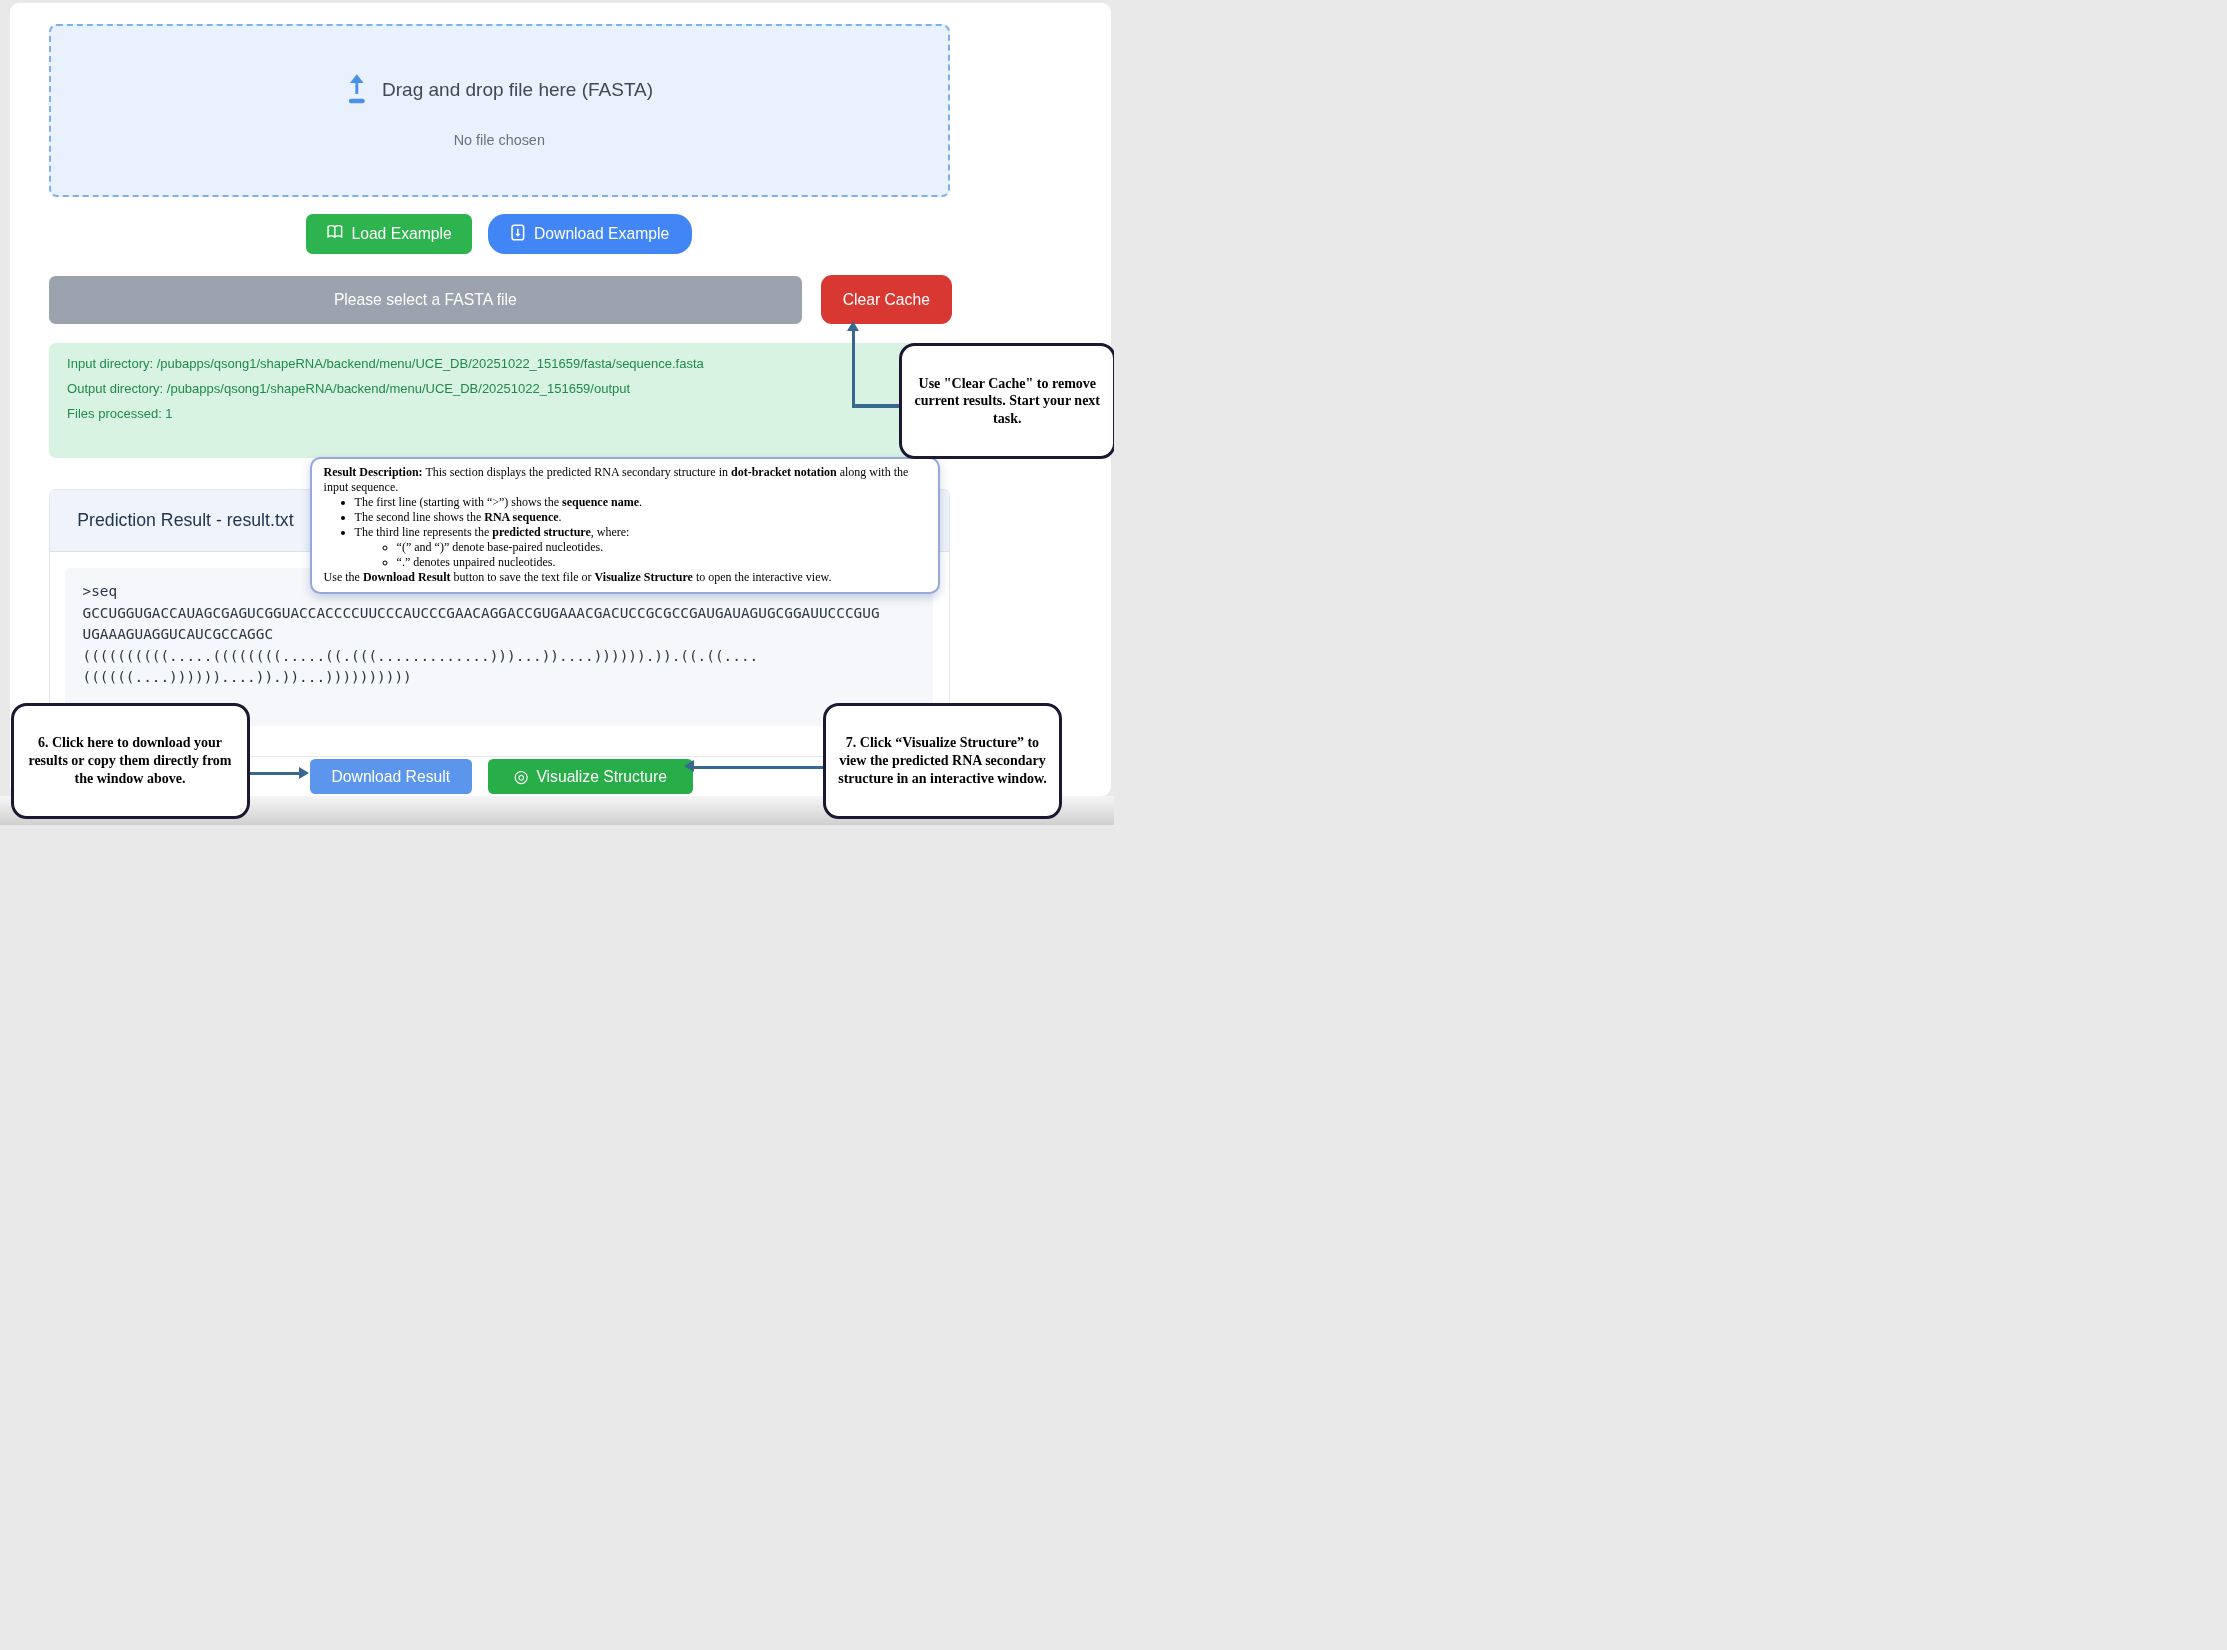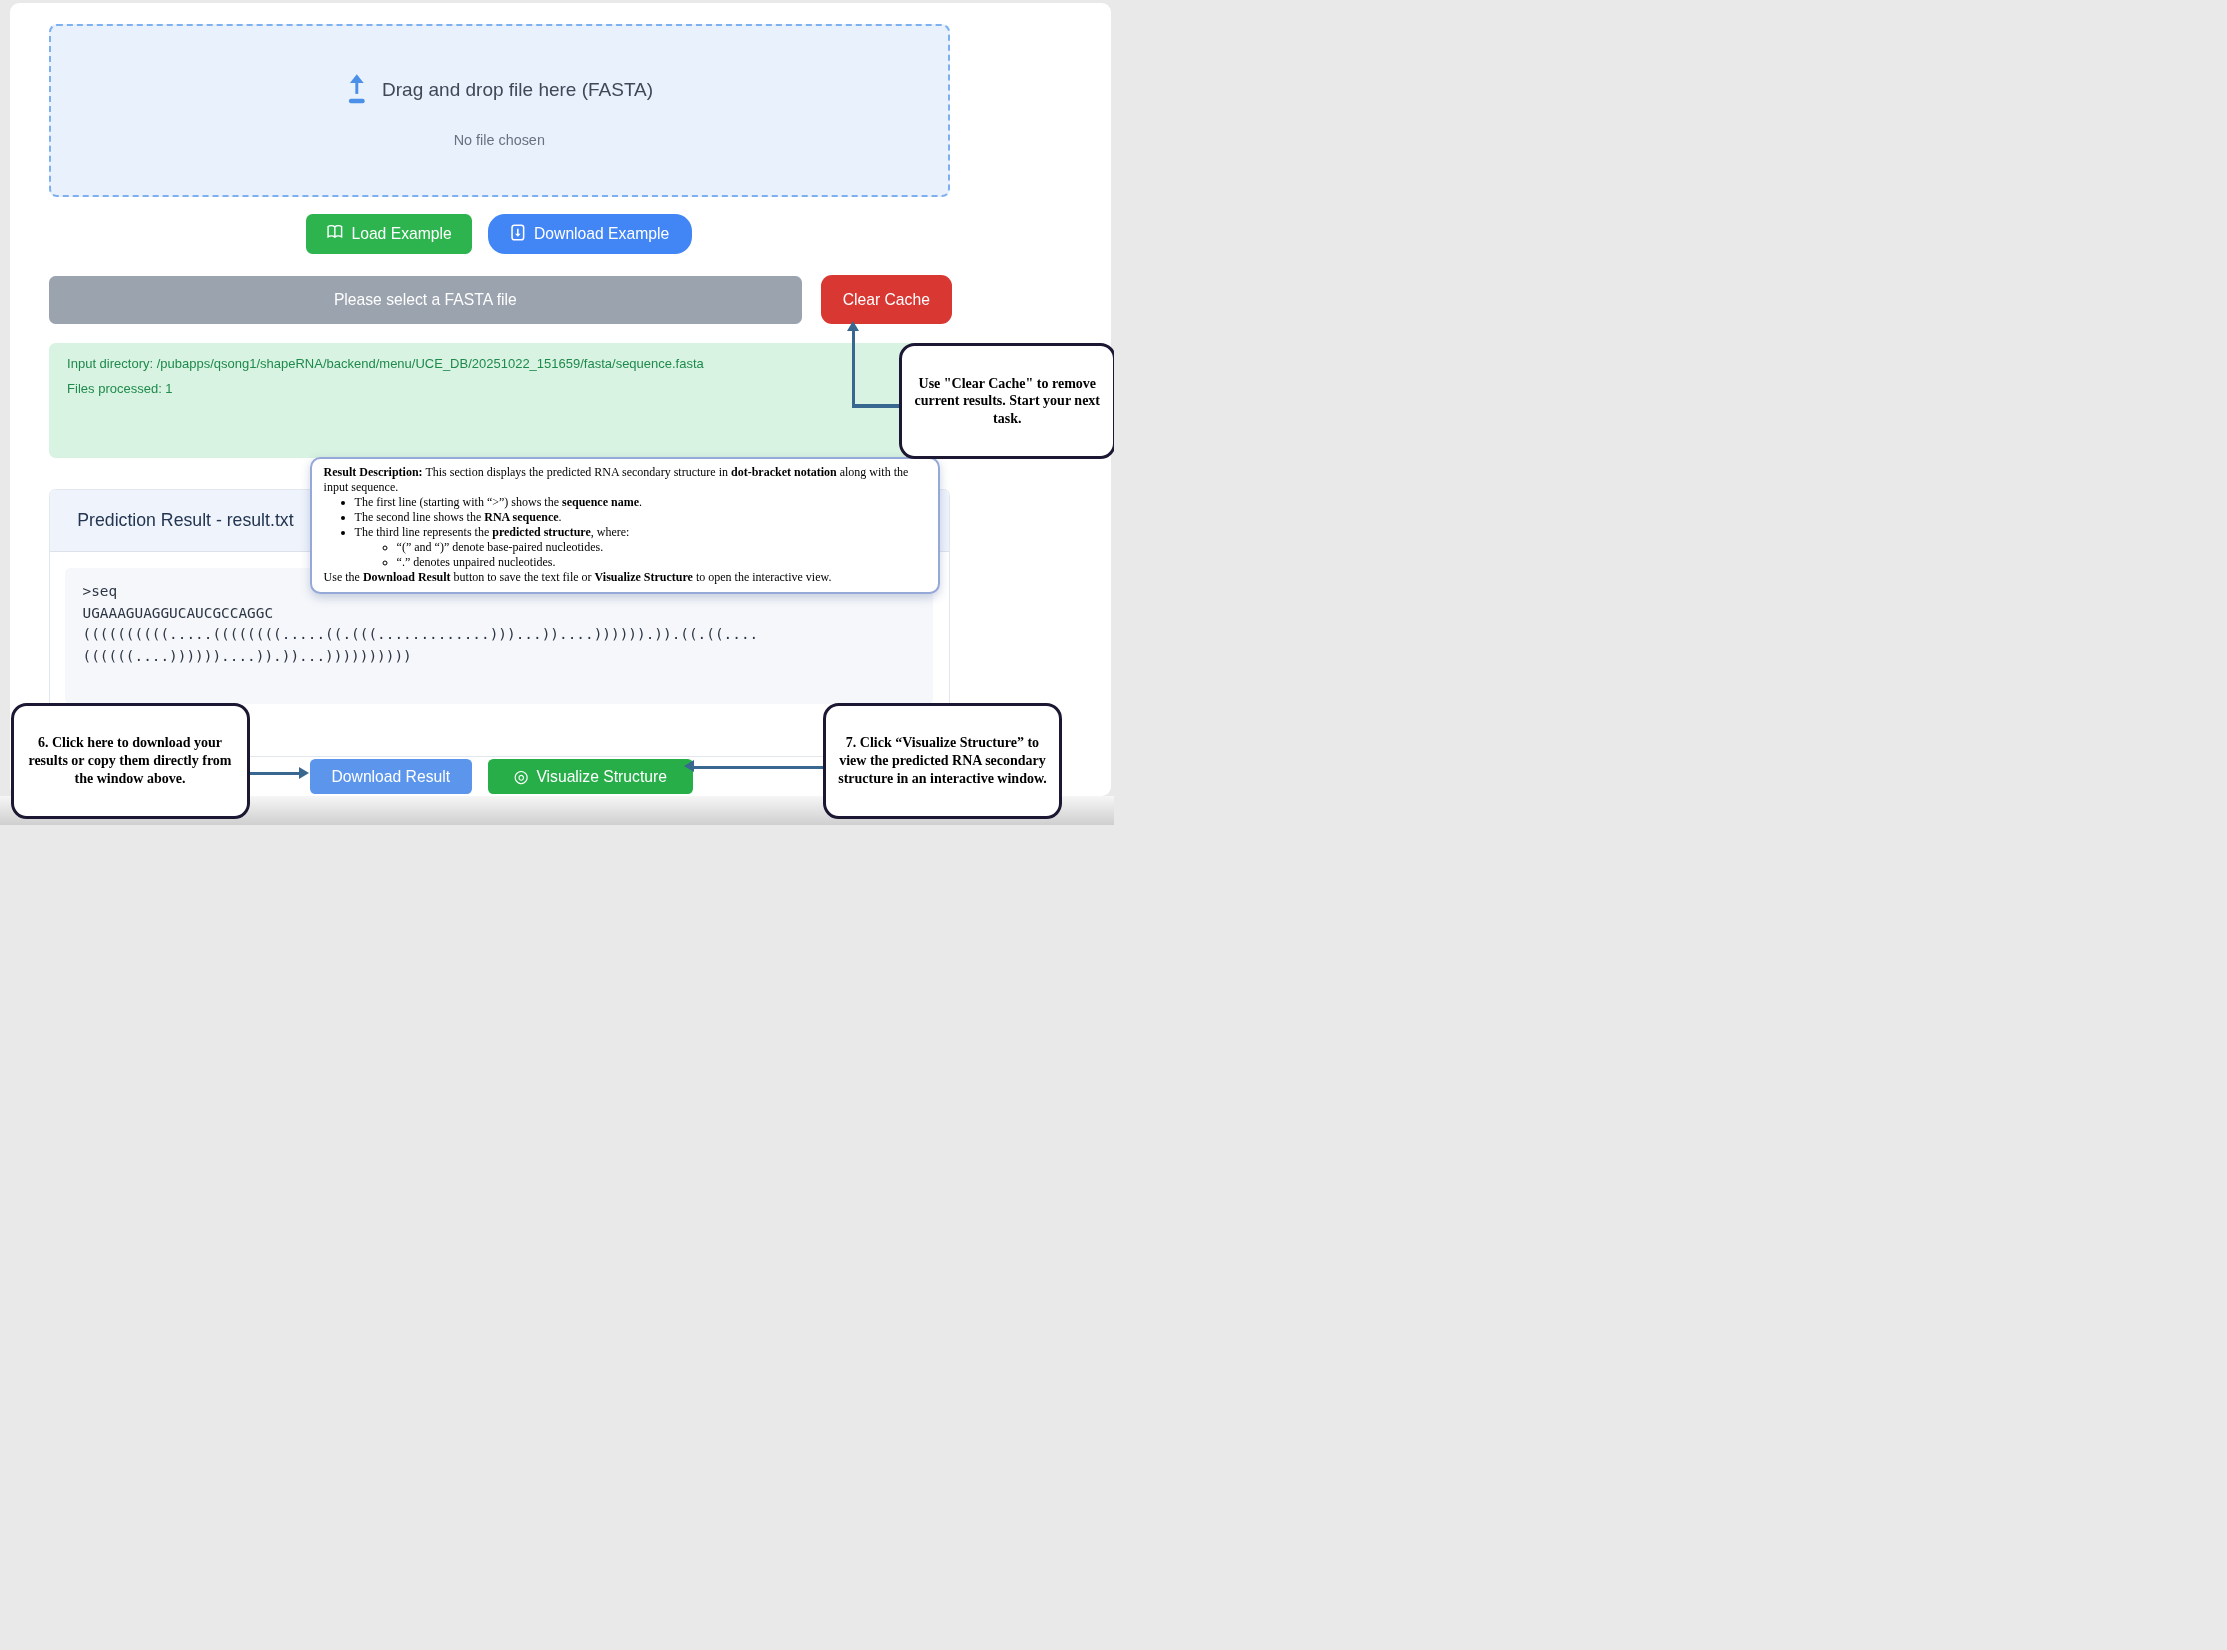--- a/index.html
+++ b/index.html
@@ -132,29 +132,31 @@
 
     <div id="file-bar">
       <span>Please select a FASTA file</span>
     </div>
     <button class="btn" id="btn-clear">
       <span>Clear Cache</span>
     </button>
 
     <div id="status-box">
       <div>Input directory: /pubapps/qsong1/shapeRNA/backend/menu/UCE_DB/20251022_151659/fasta/sequence.fasta</div>
+      <div>Output directory: /pubapps/qsong1/shapeRNA/backend/menu/UCE_DB/20251022_151659/output</div>
       <div>Files processed: 1</div>
     </div>
 
     <div id="result-panel">
       <div id="result-header">
         <span>Prediction Result - result.txt</span>
       </div>
       <div id="result-pre">
         <div class="mono-line">&gt;seq</div>
+        <div class="mono-line">GCCUGGUGACCAUAGCGAGUCGGUACCACCCCUUCCCAUCCCGAACAGGACCGUGAAACGACUCCGCGCCGAUGAUAGUGCGGAUUCCCGUG</div>
         <div class="mono-line">UGAAAGUAGGUCAUCGCCAGGC</div>
         <div class="mono-line">((((((((((.....((((((((.....((.(((.............)))...))....)))))).)).((.((....</div>
         <div class="mono-line">((((((....))))))....)).))...))))))))))</div>
       </div>
     </div>
 
     <div id="description-box">
       <p><b>Result Description:</b><span> This section displays the predicted RNA secondary structure in </span><b>dot-bracket notation</b><span> along with the input sequence.</span></p>
       <ul class="l1">
         <li><span>The first line (starting with “&gt;”) shows the </span><b>sequence name</b><span>.</span></li>

